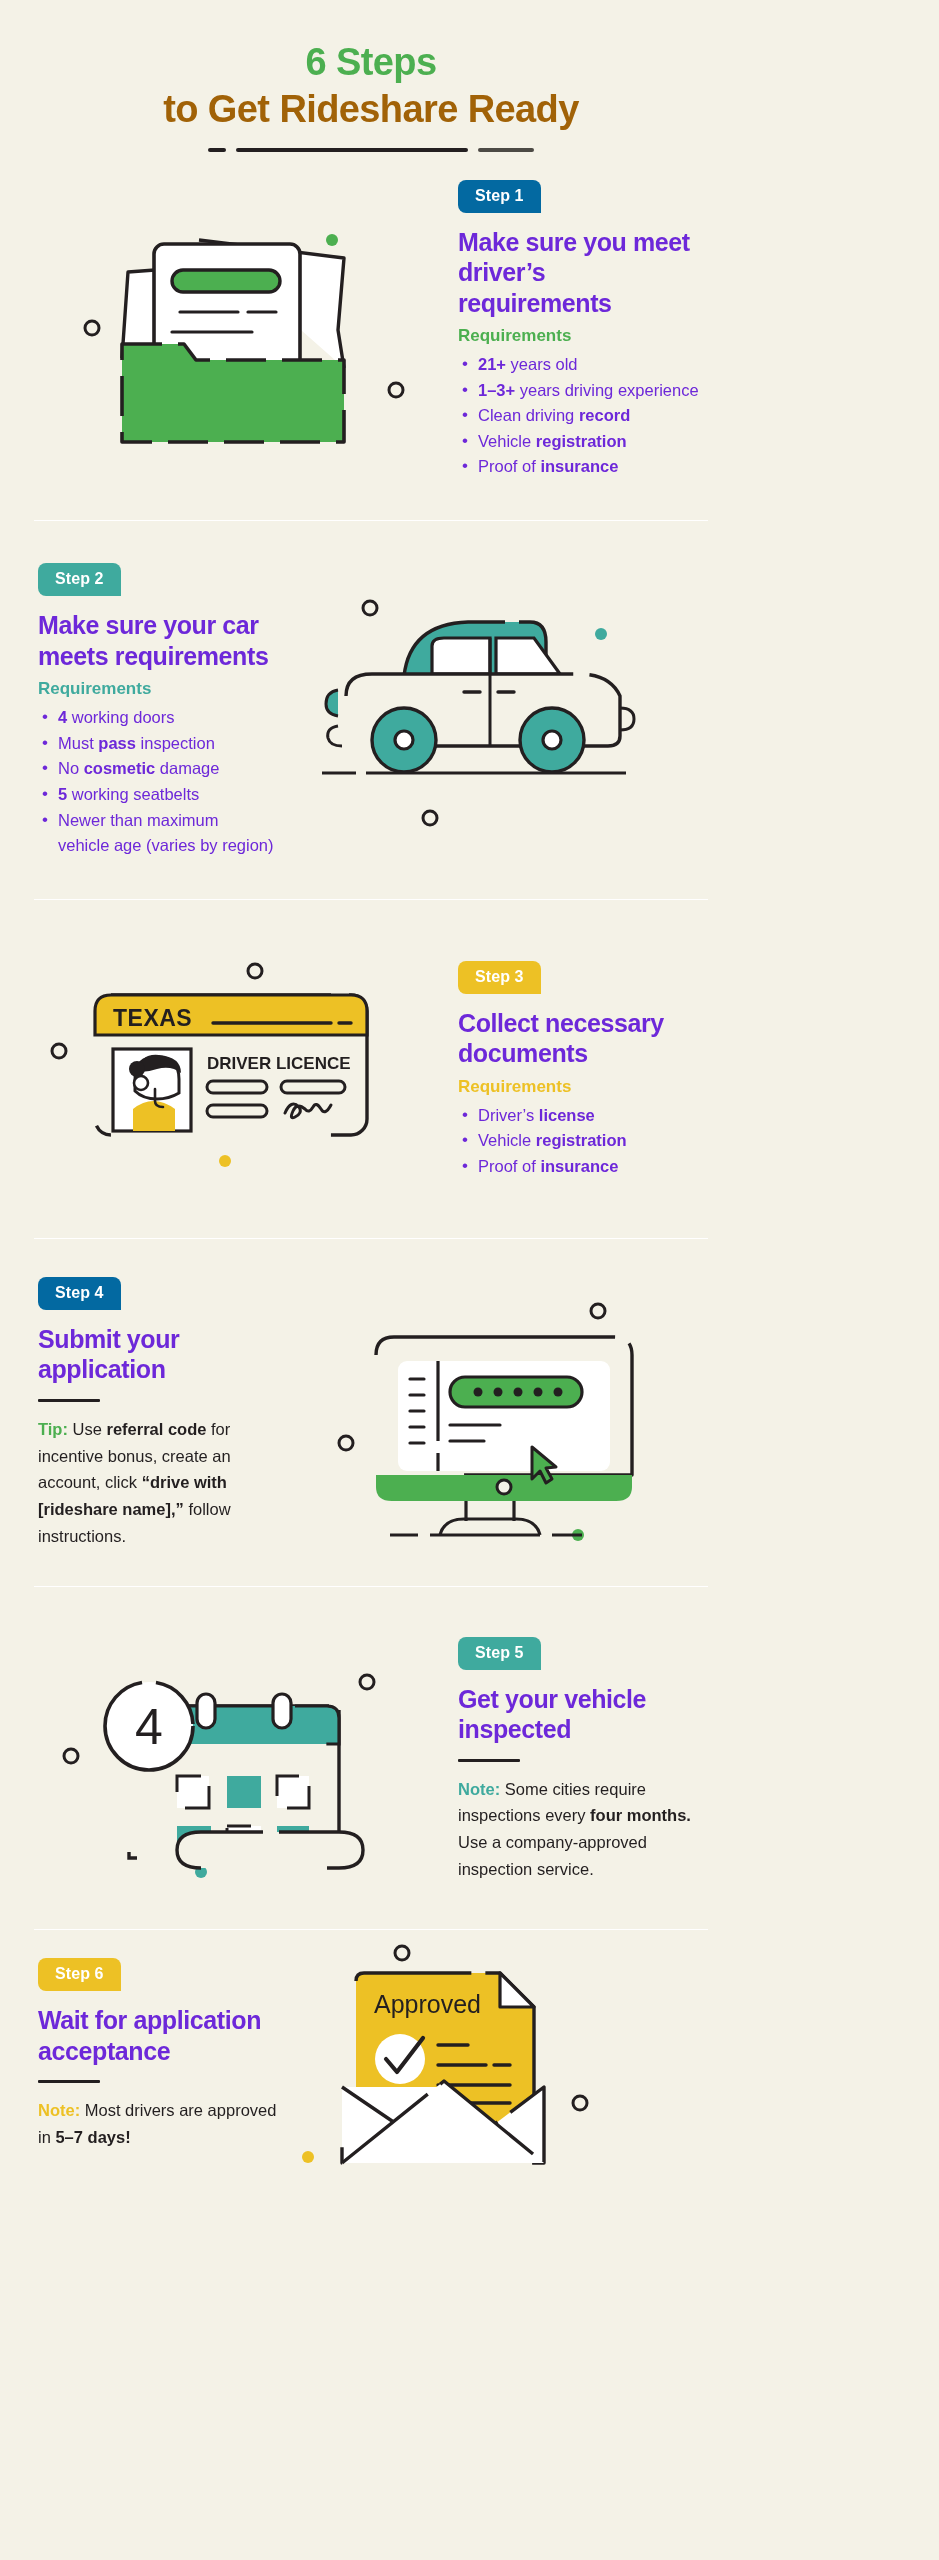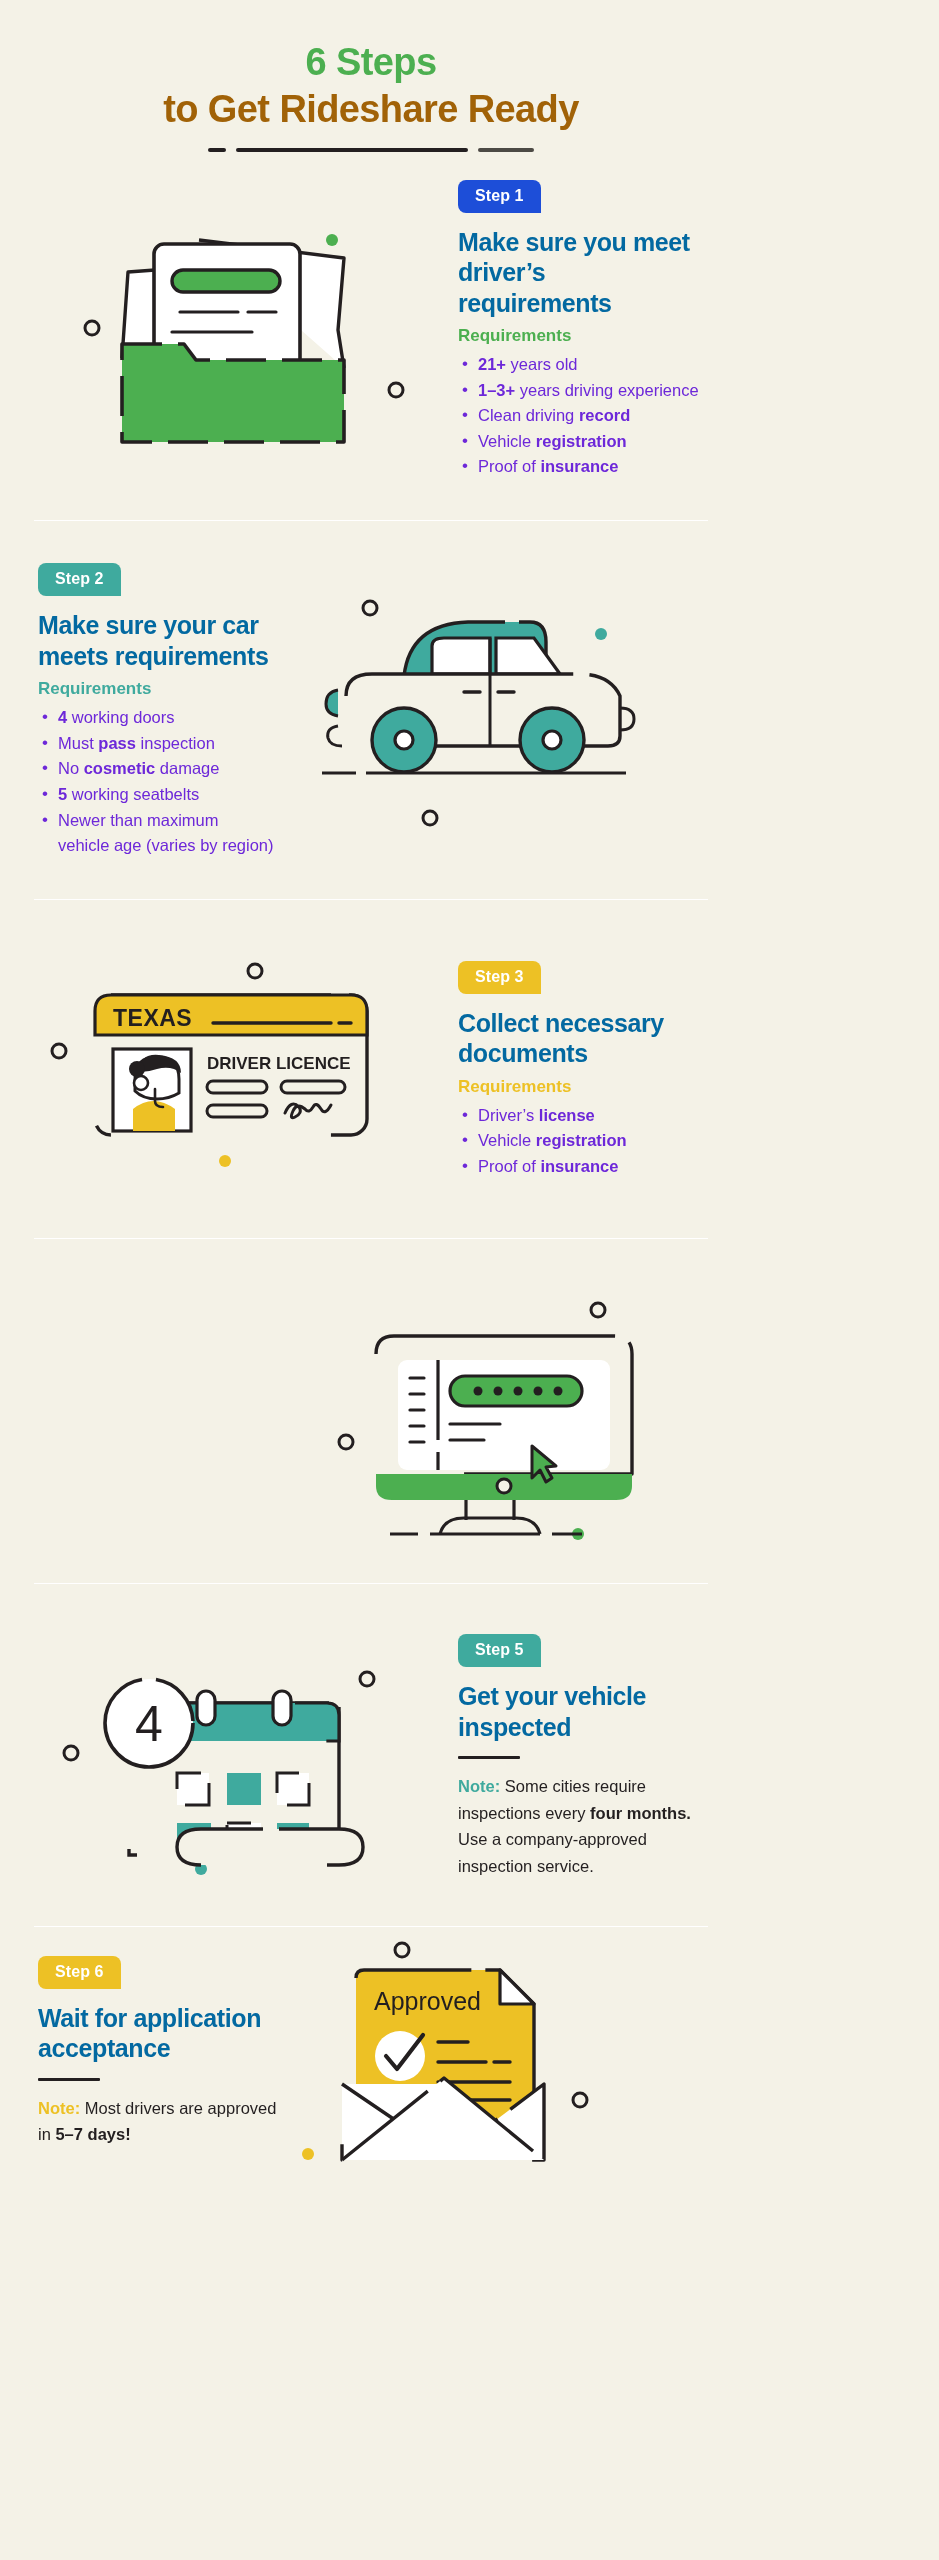--- a/index.html
+++ b/index.html
@@ -74,34 +74,34 @@
   .badge {
     display: inline-block;
     color: #ffffff;
     font-size: 16px;
     font-weight: bold;
     letter-spacing: 0.1px;
     padding: 7px 17px 8px;
     border-radius: 8px 8px 0 8px;
     margin-bottom: 14px;
   }
-  .g-bg { background: #1d4ed8; }
+  .g-bg { background: #0369a1; }
   .t-bg { background: #3faa9e; }
   .y-bg { background: #edc125; }
 
   .g-fg { color: #4caf50; }
   .t-fg { color: #3faa9e; }
   .y-fg { color: #edc125; }
 
   .step-title {
     font-size: 25px;
     font-weight: bold;
     line-height: 1.22;
     letter-spacing: -0.4px;
-    color: #0369a1;
+    color: #6d28d9;
     margin-bottom: 8px;
   }
   .req-label {
     font-size: 17px;
     font-weight: bold;
     margin-bottom: 6px;
   }
   ul.reqs { list-style: none; }
   ul.reqs li {
     position: relative;
@@ -319,20 +319,26 @@
         <line x1="152" y1="158" x2="186" y2="158" stroke="#231f20" stroke-width="3.2" stroke-linecap="round"></line>
 
         <path d="M234 164 L234 196 L242 188 L248 200 L254 196 L248 185 L258 184 Z" fill="#4caf50" stroke="#231f20" stroke-width="3" stroke-linejoin="round"></path>
 
         <line x1="168" y1="218" x2="168" y2="238" stroke="#231f20" stroke-width="3.2"></line>
         <line x1="216" y1="218" x2="216" y2="238" stroke="#231f20" stroke-width="3.2"></line>
         <path d="M142 252 q4 -16 24 -16 l52 0 q20 0 24 16" fill="none" stroke="#231f20" stroke-width="3.2"></path>
         <line x1="92" y1="252" x2="290" y2="252" stroke="#231f20" stroke-width="3.2" stroke-dasharray="28 12 110 12 30"></line>
       </svg>
     </div>
+    <div class="copy">
+      <span class="badge g-bg">Step 4</span>
+      <div class="step-title">Submit your application</div>
+      <div class="short-rule"></div>
+      <div class="note"><span class="lead g-fg">Tip:</span> Use <b>referral code</b> for incentive bonus, create an account, click <b>“drive with [rideshare name],”</b> follow instructions.</div>
+    </div>
   </div>
   <div class="divider after4"></div>
 
   <div class="step media-left sep5" id="step5">
     <div class="art">
       <svg width="390" height="240" viewBox="0 0 390 240">
         <circle cx="318" cy="42" r="7" fill="none" stroke="#231f20" stroke-width="3"></circle>
         <circle cx="22" cy="116" r="7" fill="none" stroke="#231f20" stroke-width="3"></circle>
         <circle cx="152" cy="232" r="6" fill="#3faa9e"></circle>
 

